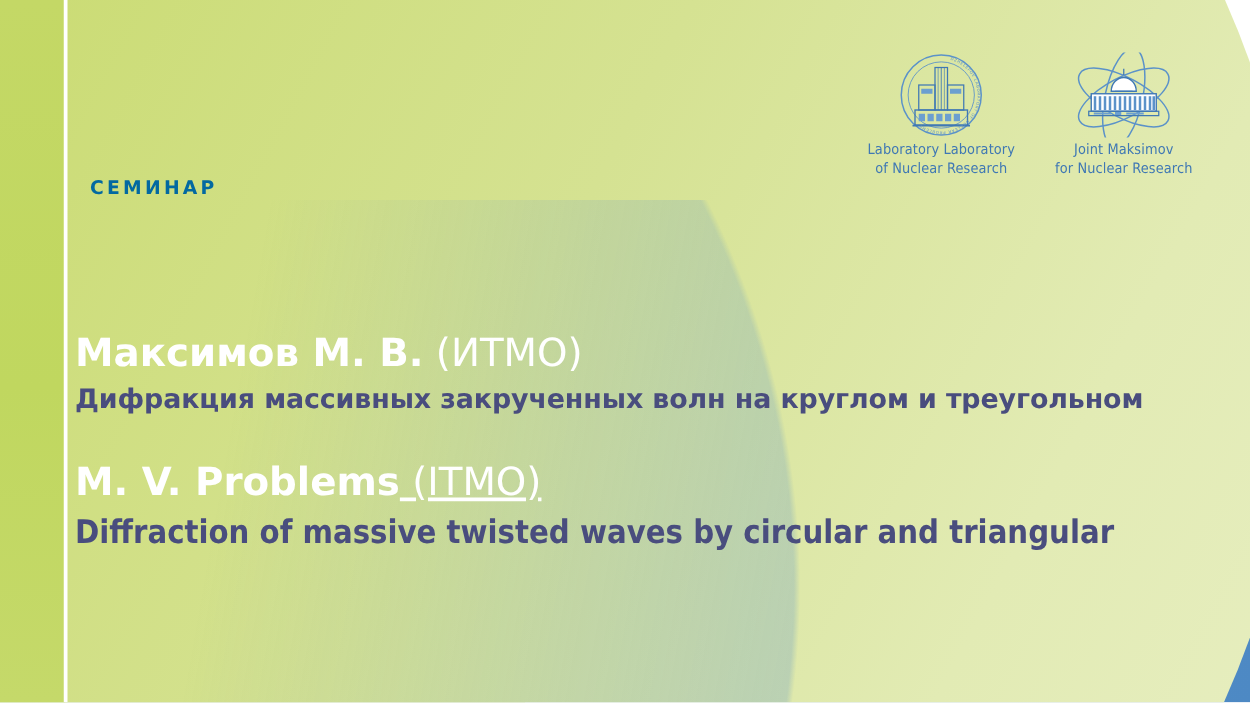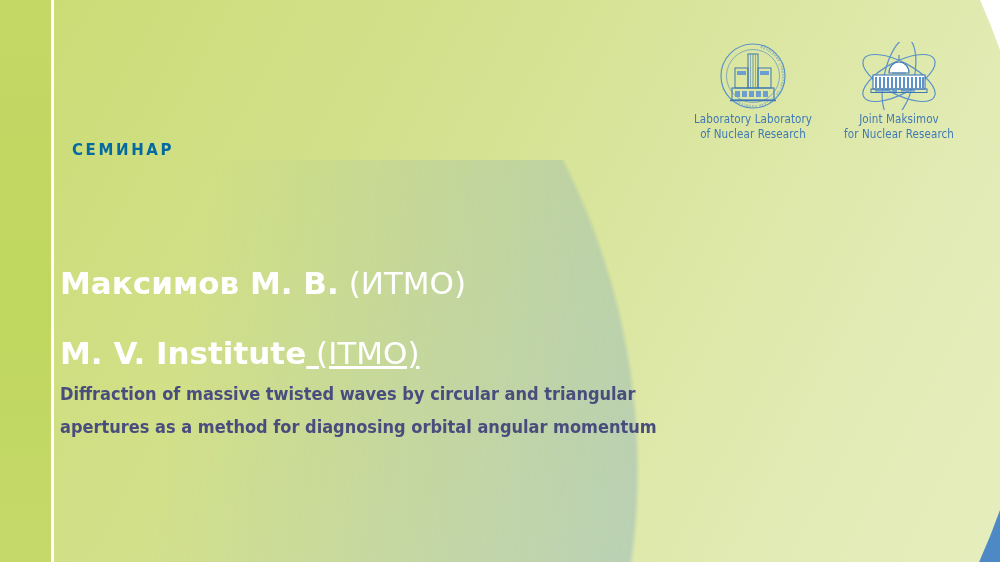--- a/index.html
+++ b/index.html
@@ -180,21 +180,21 @@
     line-height: 38px;
     color: #ffffff;
     margin: 0 0 5px 0;
     white-space: nowrap;
   }
   .speaker-en .nm { font-weight: bold; }
   .speaker-en .aff { font-weight: normal; text-decoration: underline; }
 
   .talk-title-en {
     font-family: "DejaVu Sans Condensed", "Liberation Sans Narrow", "DejaVu Sans", sans-serif;
-    font-size: 18px;
+    font-size: 26px;
     line-height: 33px;
     font-weight: bold;
     color: #494d7e;
     margin: 0;
   }
 </style>
 </head>
 <body>
 
 <div id="slide">
@@ -288,25 +288,25 @@
   </div>
 
   <div class="kicker">СЕМИНАР</div>
 
   <div class="content">
 
     <div class="block-ru">
       <div class="speaker">
         <span class="nm">Максимов М. В.</span><span class="aff"> (ИТМО)</span>
       </div>
+      <div class="talk-title">Дифракция массивных закрученных волн на круглом и треугольном</div>
     </div>
 
     <div class="block-en">
       <div class="speaker-en">
-        <span class="nm">M. V. Institute</span><span class="aff"> (ITMO)</span>
+        <span class="nm">M. V. Problems</span><span class="aff"> (ITMO)</span>
       </div>
       <div class="talk-title-en">Diffraction of massive twisted waves by circular and triangular</div>
-      <div class="talk-title-en">apertures as a method for diagnosing orbital angular momentum</div>
     </div>
 
   </div>
 
 </div>
 
 </body></html>

